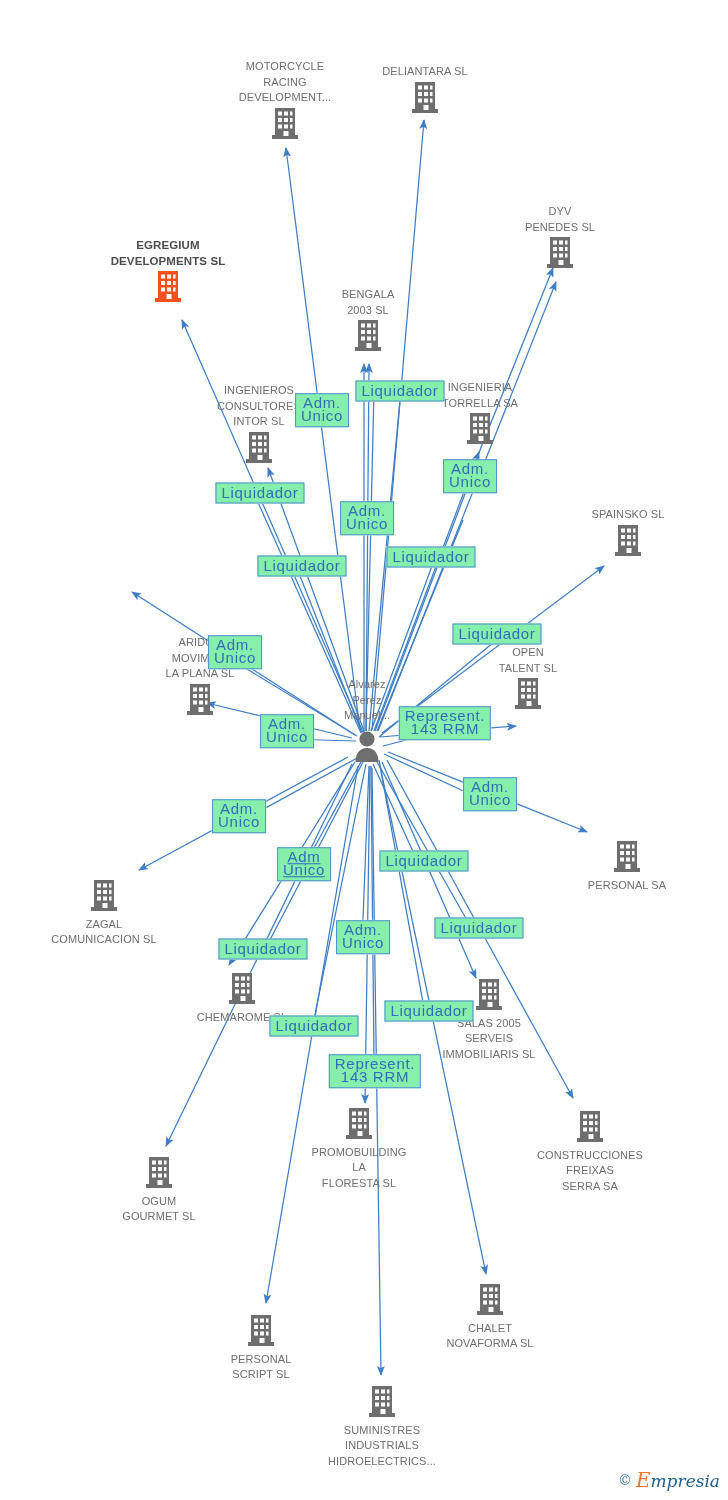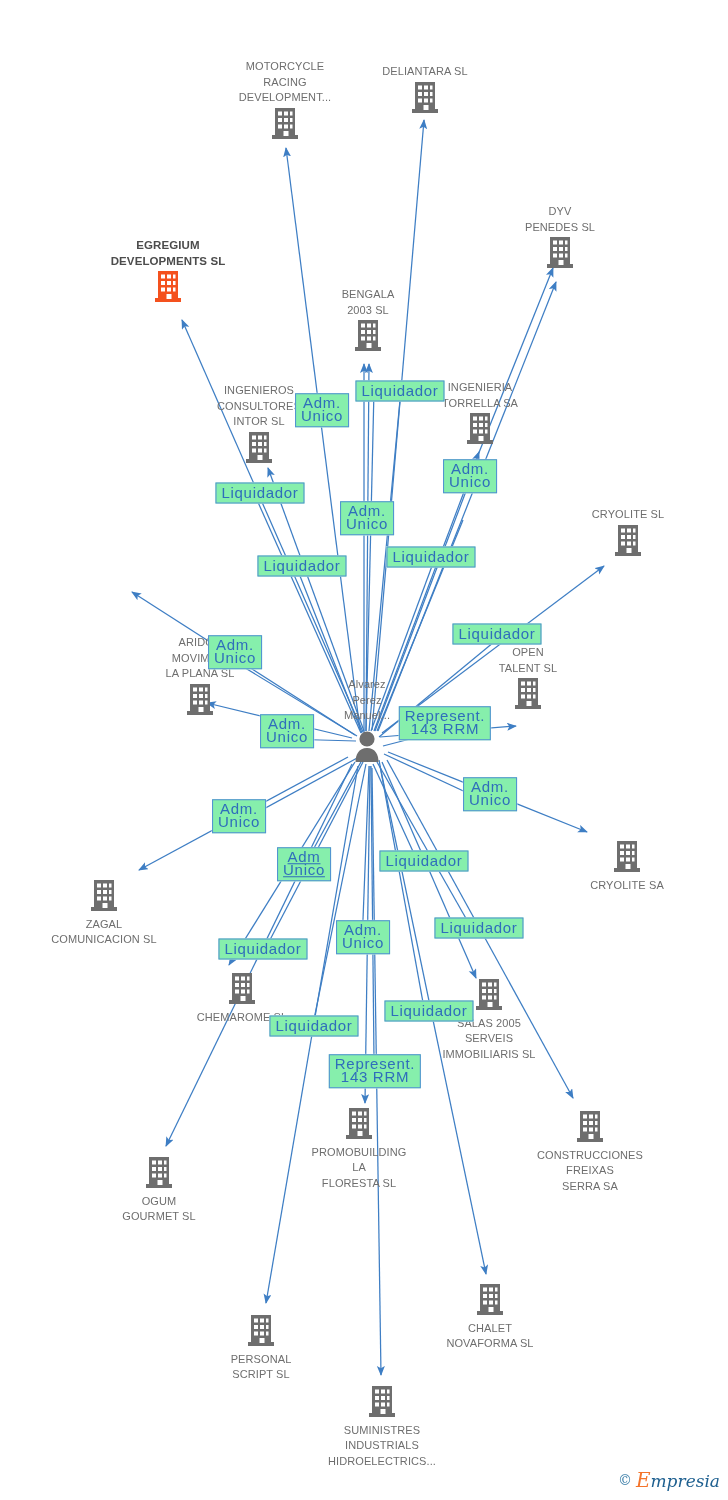--- a/index.html
+++ b/index.html
@@ -307,21 +307,21 @@
               <rect x="12" y="18.5" width="4" height="4"></rect>
               <rect x="18" y="18.5" width="2.5" height="4"></rect>
               <rect x="11.5" y="25" width="5" height="5"></rect>
             </g>
           </g>
         </svg></span>
   </div>
 
 
   <div class="node lbl-above" style="left:628px; top:506px;">
-    <span class="lbl">CRYOLITE SL</span>
+    <span class="lbl">SPAINSKO SL</span>
     <span class="glyph"><svg width="26" height="34" viewBox="0 0 26 34">
           <g fill="#6e6e6e">
             <rect x="3" y="2" width="20" height="28"></rect>
             <rect x="0" y="29" width="26" height="4"></rect>
             <g fill="#ffffff">
               <rect x="6" y="5.5" width="4" height="4"></rect>
               <rect x="12" y="5.5" width="4" height="4"></rect>
               <rect x="18" y="5.5" width="2.5" height="4"></rect>
               <rect x="6" y="12" width="4" height="4"></rect>
               <rect x="12" y="12" width="4" height="4"></rect>
@@ -394,21 +394,21 @@
               <rect x="6" y="12" width="4" height="4"></rect>
               <rect x="12" y="12" width="4" height="4"></rect>
               <rect x="18" y="12" width="2.5" height="4"></rect>
               <rect x="6" y="18.5" width="4" height="4"></rect>
               <rect x="12" y="18.5" width="4" height="4"></rect>
               <rect x="18" y="18.5" width="2.5" height="4"></rect>
               <rect x="11.5" y="25" width="5" height="5"></rect>
             </g>
           </g>
         </svg></span>
-    <span class="lbl">CRYOLITE SA</span>
+    <span class="lbl">PERSONAL SA</span>
   </div>
 
   <div class="node lbl-below" style="left:104px; top:877px;">
     <span class="glyph"><svg width="26" height="34" viewBox="0 0 26 34">
           <g fill="#6e6e6e">
             <rect x="3" y="2" width="20" height="28"></rect>
             <rect x="0" y="29" width="26" height="4"></rect>
             <g fill="#ffffff">
               <rect x="6" y="5.5" width="4" height="4"></rect>
               <rect x="12" y="5.5" width="4" height="4"></rect>

